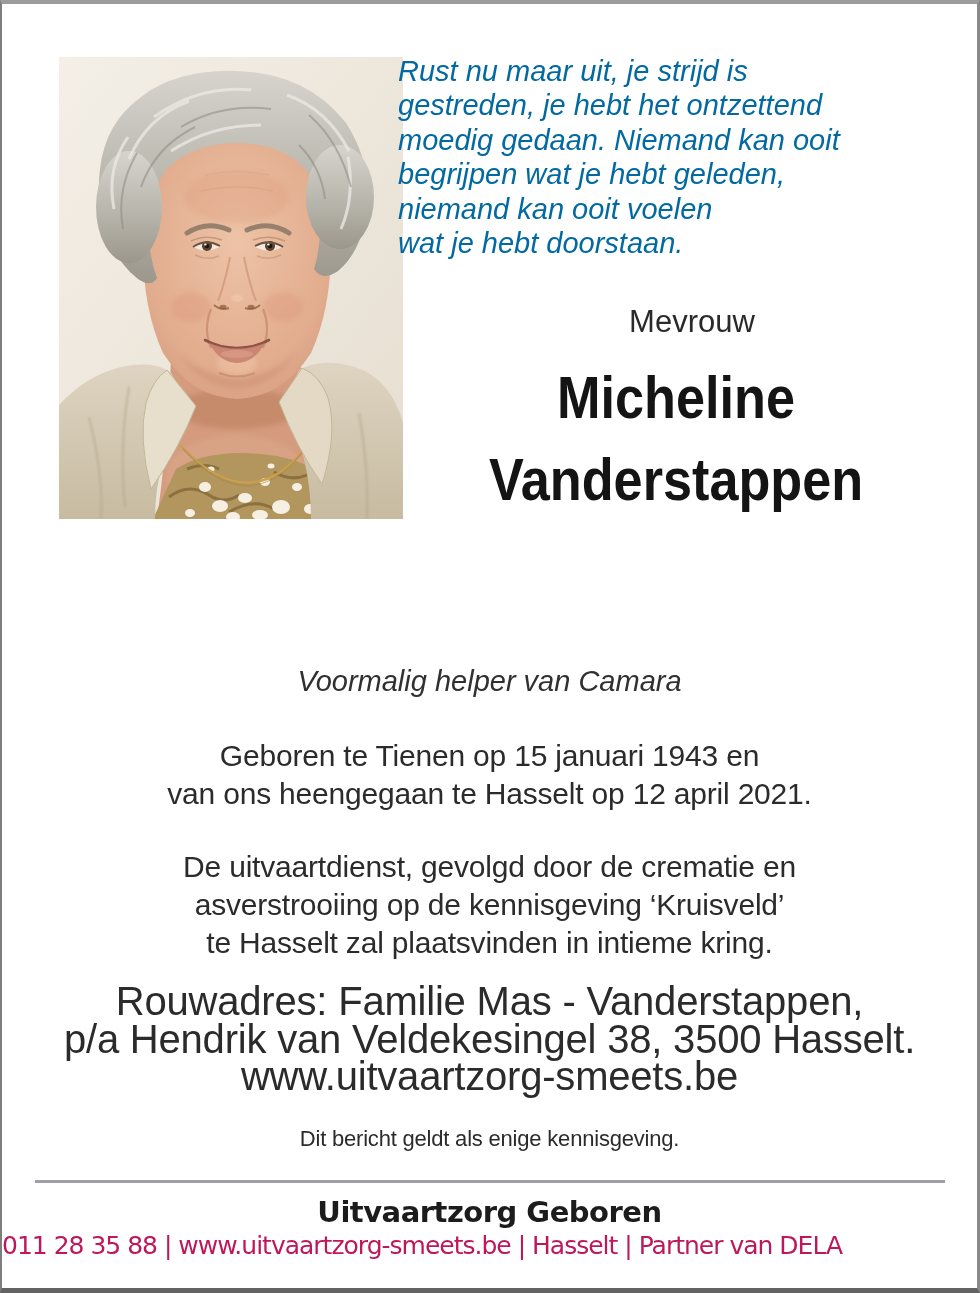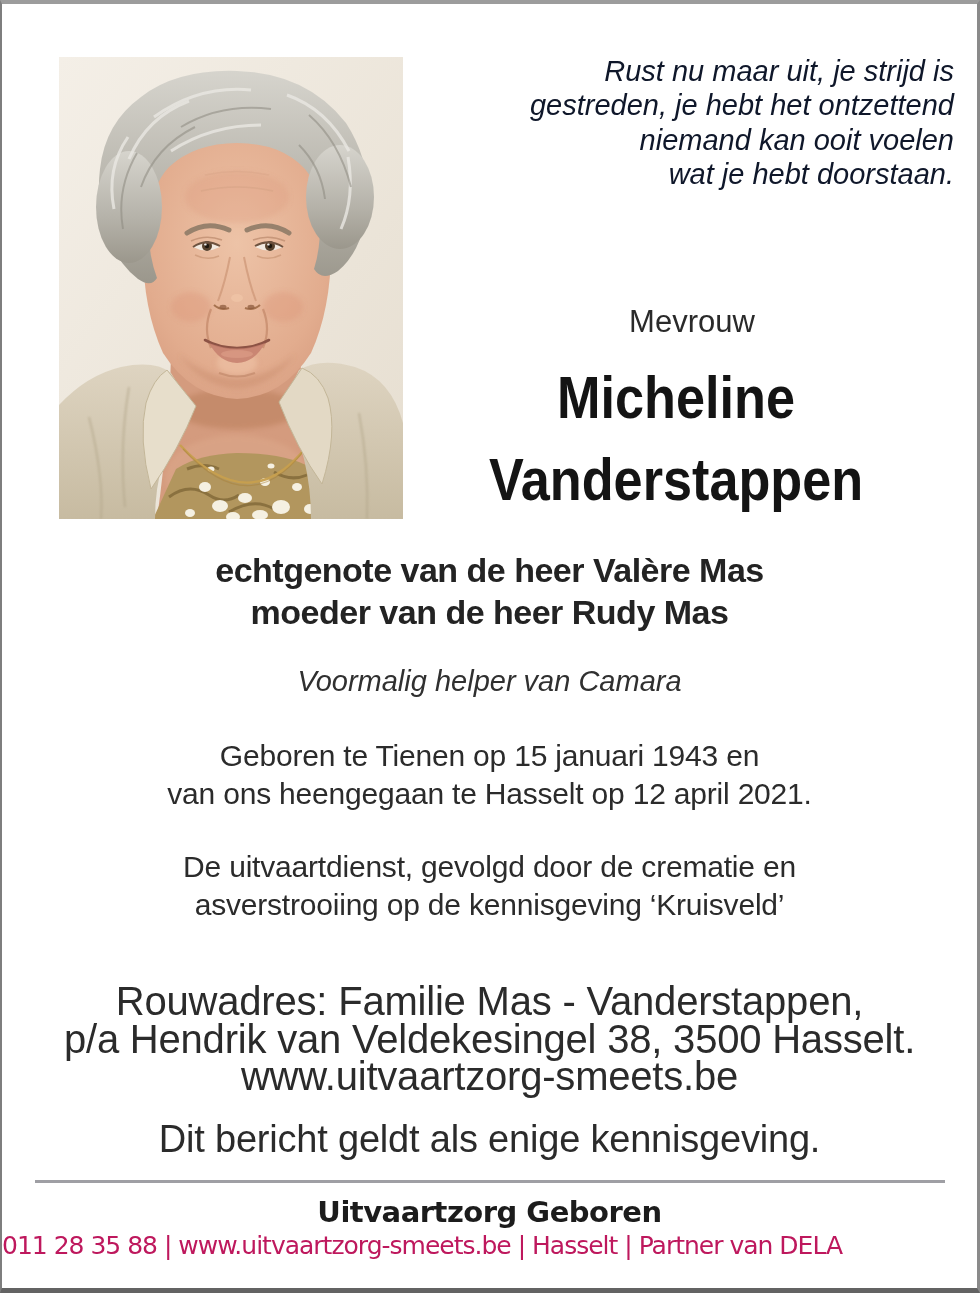--- a/index.html
+++ b/index.html
@@ -14,41 +14,41 @@
     color:#2b2b2b; overflow:hidden;
   }
 
   .photo {
     position:absolute; left:57px; top:53px; width:344px; height:462px;
     overflow:hidden; filter:blur(0.3px);
   }
   .photo svg { display:block; width:344px; height:462px; }
 
   .poem {
-    position:absolute; left:396px; top:50px; width:556px; text-align:right;
-    font-style:italic; font-size:29px; line-height:34.4px; color:#0f172a;
+    position:absolute; left:396px; top:50px; width:556px; text-align:left;
+    font-style:italic; font-size:29px; line-height:34.4px; color:#0369a1;
   }
   .salutation {
     position:absolute; left:412px; top:297px; width:556px; text-align:center;
     font-size:31px; line-height:42px; color:#2a2a2a;
   }
   .name {
     position:absolute; left:396px; top:353px; width:556px; text-align:center;
     font-size:60px; line-height:82px; font-weight:bold; color:#141414;
     transform:scaleX(0.87); transform-origin:50% 50%;
   }
   .name span { display:block; }
 
   .centerblock { position:absolute; left:0; width:100%; text-align:center; }
   .relations   { top:545px; font-size:34px; line-height:42px; font-weight:bold; letter-spacing:-0.5px; color:#232323; }
   .former-role { top:658px; font-size:29px; line-height:38px; font-style:italic; color:#303030; }
   .life-dates  { top:733px; font-size:30px; line-height:37.5px; letter-spacing:-0.2px; }
   .service     { top:844px; font-size:30px; line-height:38px;   letter-spacing:-0.2px; }
   .mourning    { top:979px; font-size:40px; line-height:37.5px; letter-spacing:-0.2px; }
-  .notice      { top:1116px; font-size:38px; line-height:38px;  letter-spacing:-0.2px; }
+  .notice      { top:1116px; font-size:22px; line-height:38px;  letter-spacing:-0.2px; }
 
   .divider {
     position:absolute; left:33px; top:1176px; width:910px; height:3px;
     background:#9f9fa4;
   }
   .footer-company {
     position:absolute; left:0; top:1191px; width:100%; text-align:center;
     font-family:"DejaVu Sans", sans-serif; font-weight:bold;
     font-size:29px; line-height:34px; letter-spacing:-0.5px; color:#1c1c1c;
   }
@@ -207,45 +207,44 @@
         <path d="M250,58 Q280,84 292,130"></path>
         <path d="M64,172 Q57,132 78,96"></path>
         <path d="M240,88 Q262,110 266,142"></path>
       </g>
     </svg>
   </div>
 
   <div class="poem">
     <div>Rust nu maar uit, je strijd is</div>
     <div>gestreden, je hebt het ontzettend</div>
+    <div>moedig gedaan. Niemand kan ooit</div>
+    <div>begrijpen wat je hebt geleden,</div>
     <div>niemand kan ooit voelen</div>
     <div>wat je hebt doorstaan.</div>
   </div>
 
   <div class="salutation">Mevrouw</div>
   <div class="name">
     <span>Micheline</span>
     <span>Vanderstappen</span>
   </div>
 
-  <div class="centerblock relations">
-    <div>echtgenote van de heer Valère Mas</div>
-    <div>moeder van de heer Rudy Mas</div>
-  </div>
 
   <div class="centerblock former-role">Voormalig helper van Camara</div>
 
   <div class="centerblock life-dates">
     <div>Geboren te Tienen op 15 januari 1943 en</div>
     <div>van ons heengegaan te Hasselt op 12 april 2021.</div>
   </div>
 
   <div class="centerblock service">
     <div>De uitvaartdienst, gevolgd door de crematie en</div>
     <div>asverstrooiing op de kennisgeving ‘Kruisveld’</div>
+    <div>te Hasselt zal plaatsvinden in intieme kring.</div>
   </div>
 
   <div class="centerblock mourning">
     <div>Rouwadres: Familie Mas - Vanderstappen,</div>
     <div>p/a Hendrik van Veldekesingel 38, 3500 Hasselt.</div>
     <div>www.uitvaartzorg-smeets.be</div>
   </div>
 
   <div class="centerblock notice">Dit bericht geldt als enige kennisgeving.</div>
 

